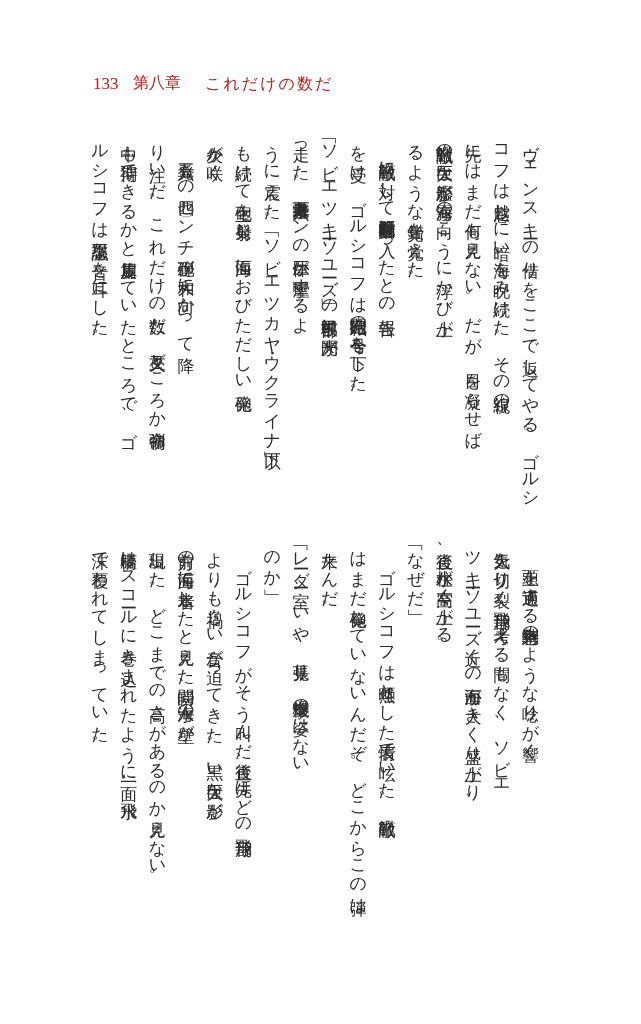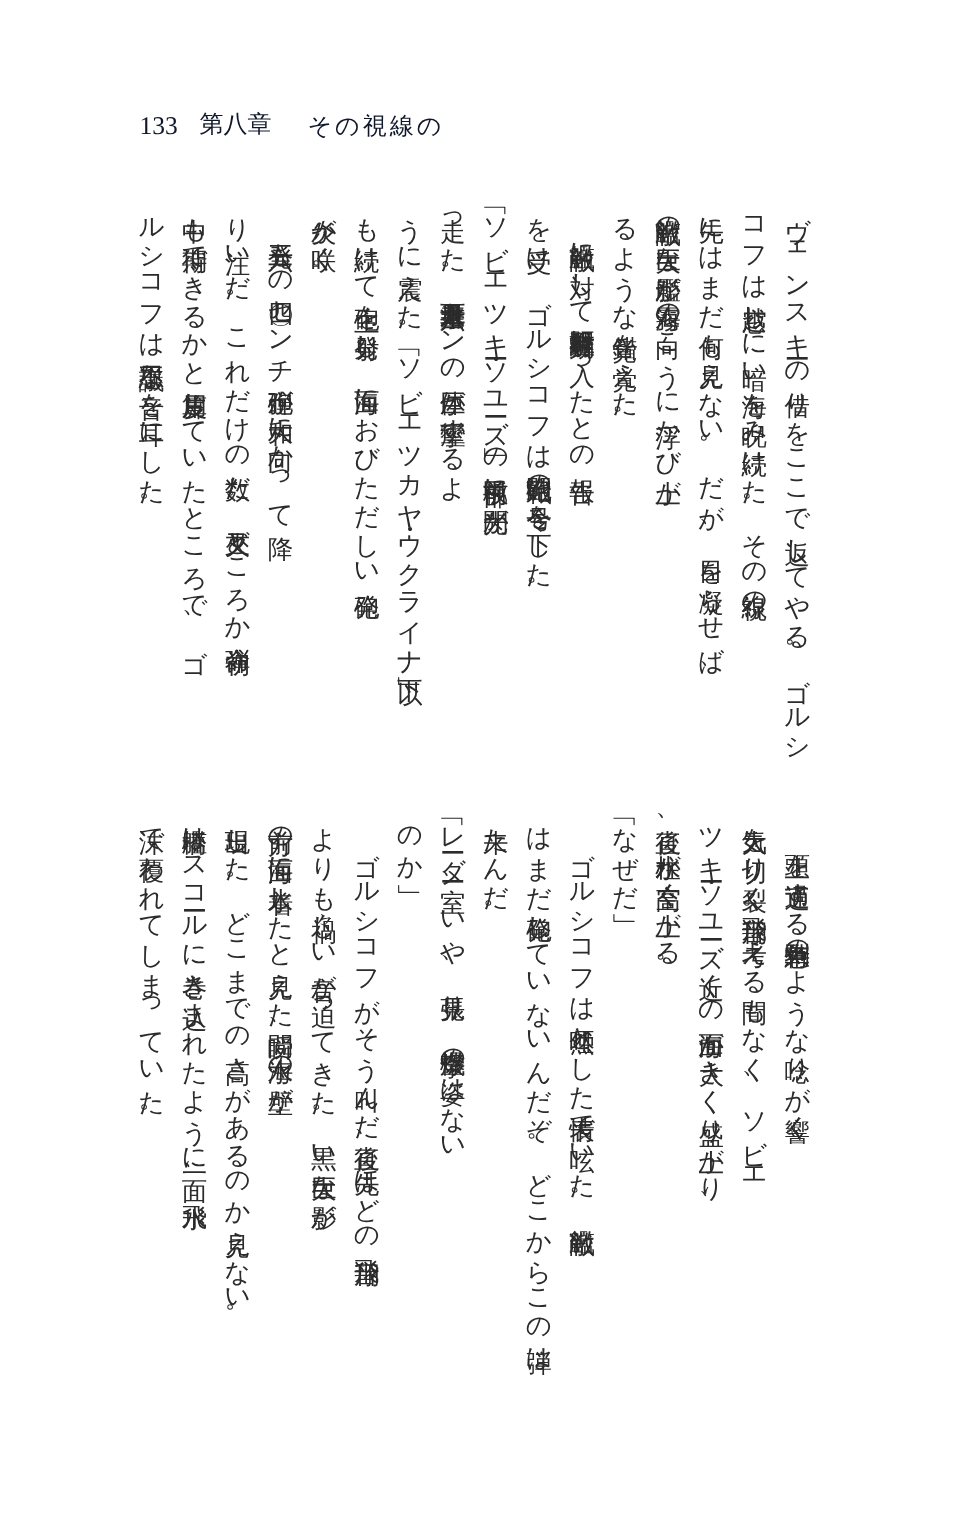--- a/index.html
+++ b/index.html
@@ -16,21 +16,21 @@
       color: #2b2b2b;
     }
     .running-head {
       position: absolute;
       top: 74px;
       left: 0;
       width: 641px;
       height: 20px;
       font-size: 16px;
       line-height: 20px;
-      color: #0f172a;
+      color: #b91c1c;
     }
     .running-head span {
       position: absolute;
       top: 0;
       white-space: nowrap;
     }
     .rh-page { left: 93px; font-family: "Liberation Serif", serif; font-size: 17px; }
     .rh-chapter { left: 133px; font-family: Liberation Mono, monospace; }
     .rh-title { left: 205px; letter-spacing: 2px; }
 
@@ -51,21 +51,21 @@
       white-space: nowrap;
       letter-spacing: 0;
     }
   </style>
 </head>
 <body>
 
 <div class="running-head">
   <span class="rh-page">133</span>
   <span class="rh-chapter">第八章</span>
-  <span class="rh-title">その視線の</span>
+  <span class="rh-title">これだけの数だ</span>
 </div>
 
 <div class="section section-top">
   <div class="line">ヴェンスキーの借りをここで返してやる。ゴルシ</div>
   <div class="line">コフは窓越しに暗い海を睨み続けた。その視線の</div>
   <div class="line">先にはまだ何も見えない。だが、目を凝らせば、</div>
   <div class="line">敵戦艦の巨大な艦影が海霧の向こうに浮かび上が</div>
   <div class="line">るような錯覚を覚えた。</div>
   <div class="line">　敵戦艦に対して有効射程距離に入ったとの報告</div>
   <div class="line">を受け、ゴルシコフは砲戦開始の号令を下した。</div>

